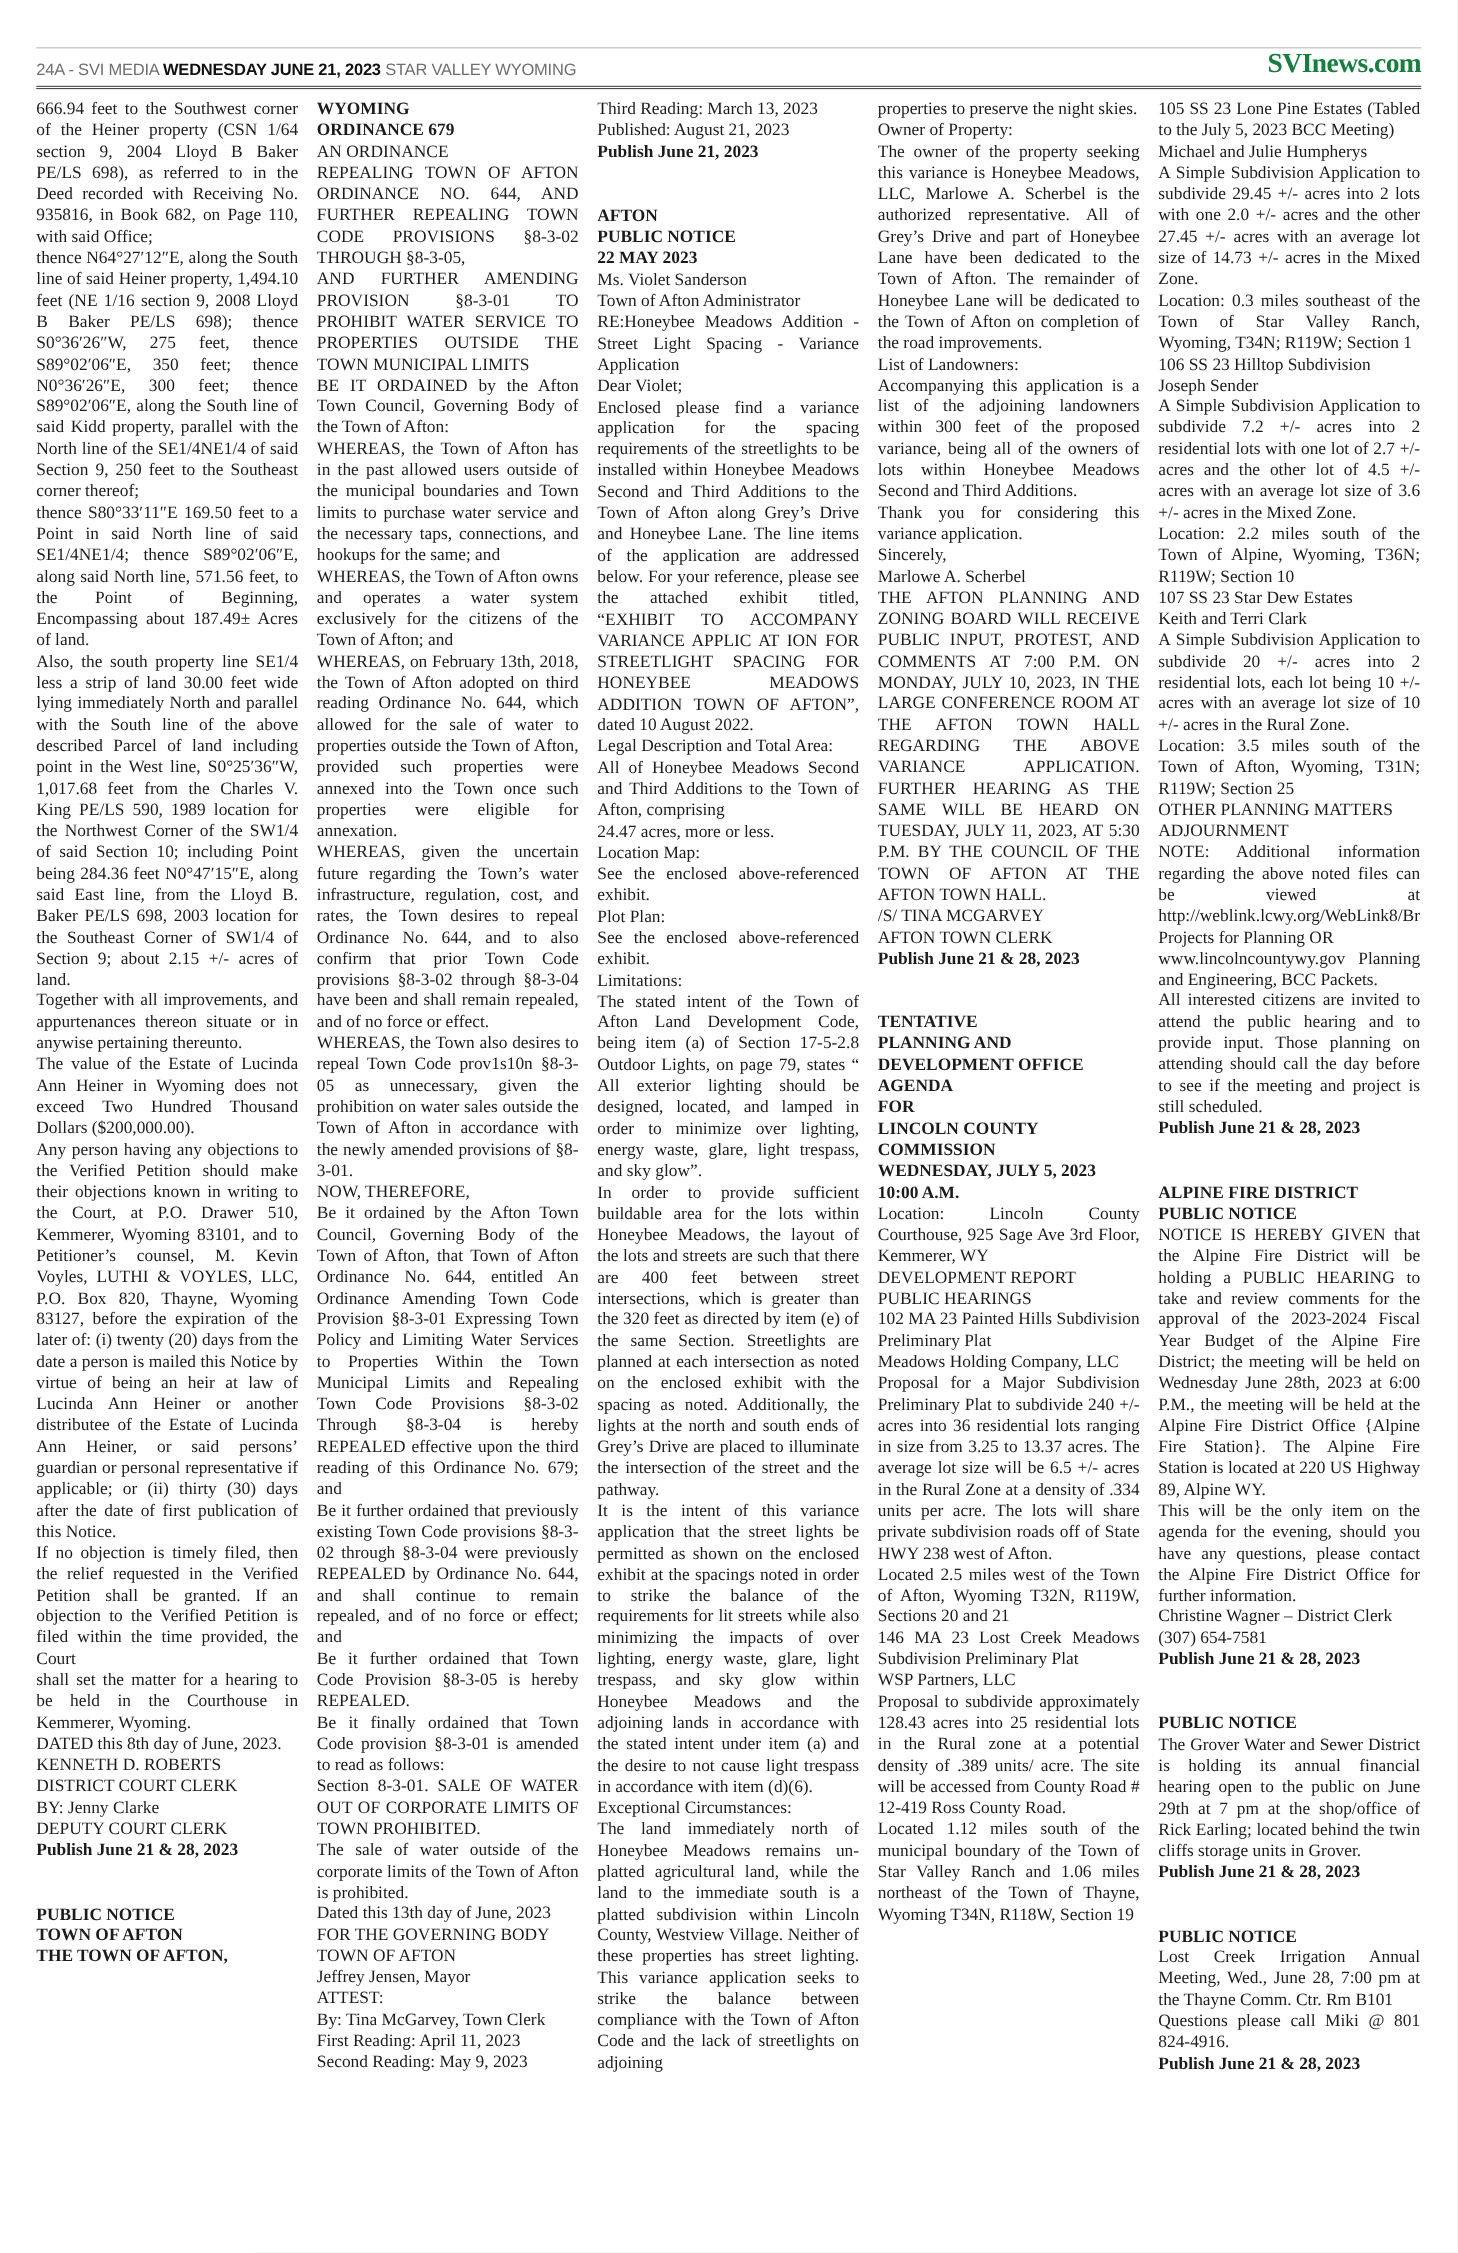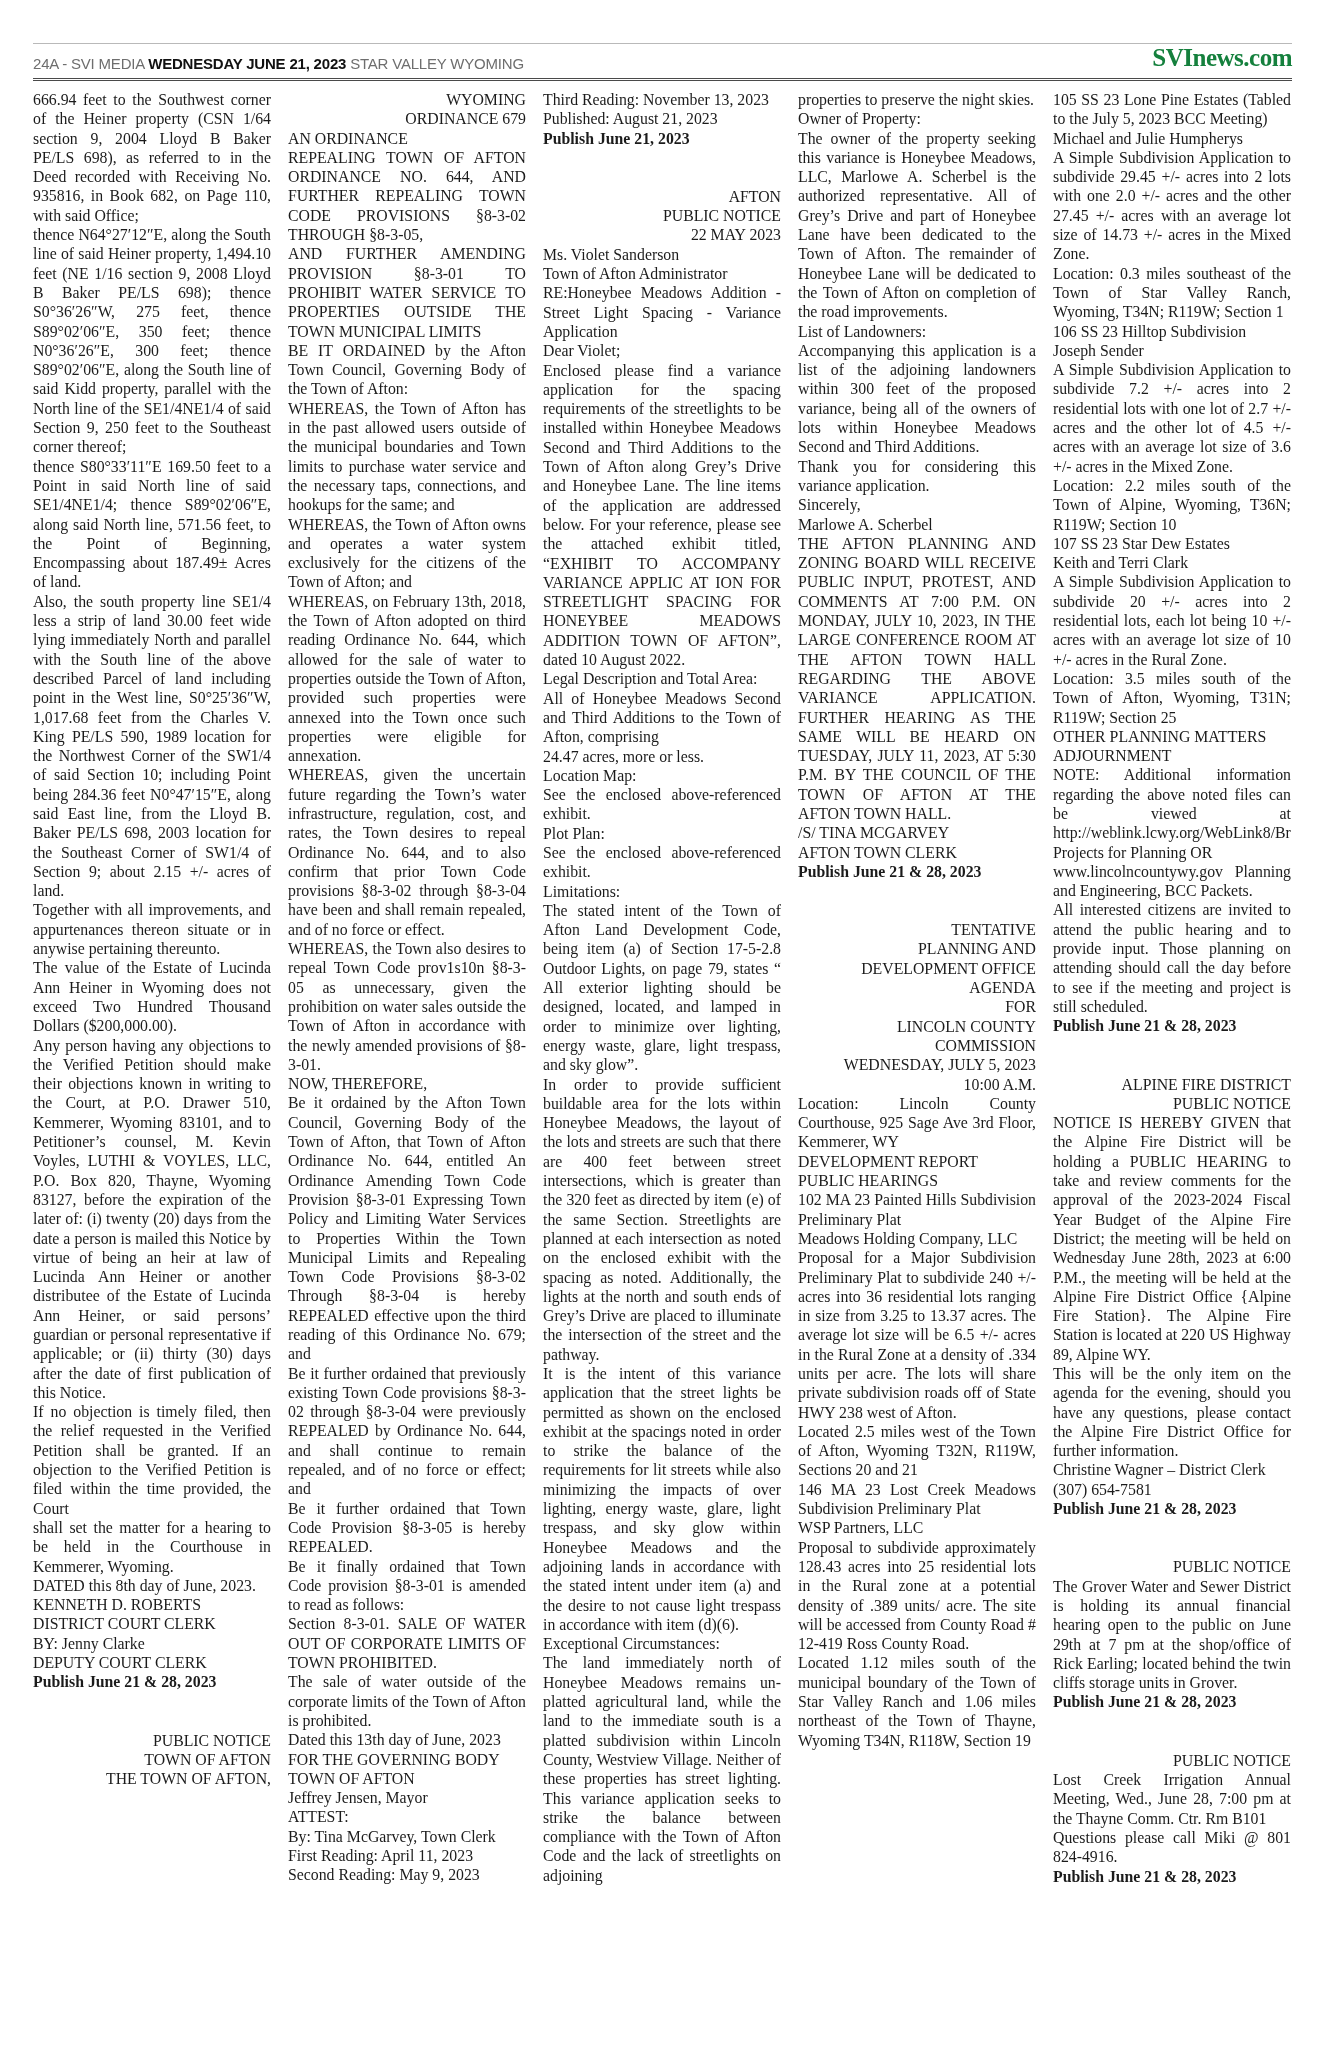--- a/index.html
+++ b/index.html
@@ -63,22 +63,22 @@
     font-size:15.8px;
     line-height:19.3px;
     text-align:justify;
     text-justify:inter-word;
   }
   .blk.publish{
     text-align:left;
     font-weight:bold;
   }
   .blk.heading{
-    text-align:right;
-    font-weight:normal;
+    text-align:left;
+    font-weight:bold;
     white-space:pre-line;
     margin-top:39px;
   }
   .col .blk.heading:first-child{margin-top:0;}
 </style>
 </head>
 <body>
 
 <div class="page">
   <div class="masthead">
@@ -132,21 +132,21 @@
         <p class="blk body">Dated this 13th day of June, 2023</p>
         <p class="blk body">FOR THE GOVERNING BODY</p>
         <p class="blk body">TOWN OF AFTON</p>
         <p class="blk body">Jeffrey Jensen, Mayor</p>
         <p class="blk body">ATTEST:</p>
         <p class="blk body">By: Tina McGarvey, Town Clerk</p>
         <p class="blk body">First Reading: April 11, 2023</p>
         <p class="blk body">Second Reading: May 9, 2023</p>
       </div>
       <div class="col">
-        <p class="blk body">Third Reading: November 13, 2023</p>
+        <p class="blk body">Third Reading: March 13, 2023</p>
         <p class="blk body">Published: August 21, 2023</p>
         <p class="blk publish">Publish June 21, 2023</p>
         <p class="blk heading">AFTON
 PUBLIC NOTICE
 22 MAY 2023</p>
         <p class="blk body">Ms. Violet Sanderson</p>
         <p class="blk body">Town of Afton Administrator</p>
         <p class="blk body">RE:Honeybee Meadows Addition - Street Light Spacing - Variance Application</p>
         <p class="blk body">Dear Violet;</p>
         <p class="blk body">Enclosed please find a variance application for the spacing requirements of the streetlights to be installed within Honeybee Meadows Second and Third Additions to the Town of Afton along Grey’s Drive and Honeybee Lane. The line items of the application are addressed below. For your reference, please see the attached exhibit titled, “EXHIBIT TO ACCOMPANY VARIANCE APPLIC AT ION FOR STREETLIGHT SPACING FOR HONEYBEE MEADOWS ADDITION TOWN OF AFTON”, dated 10 August 2022.</p>

